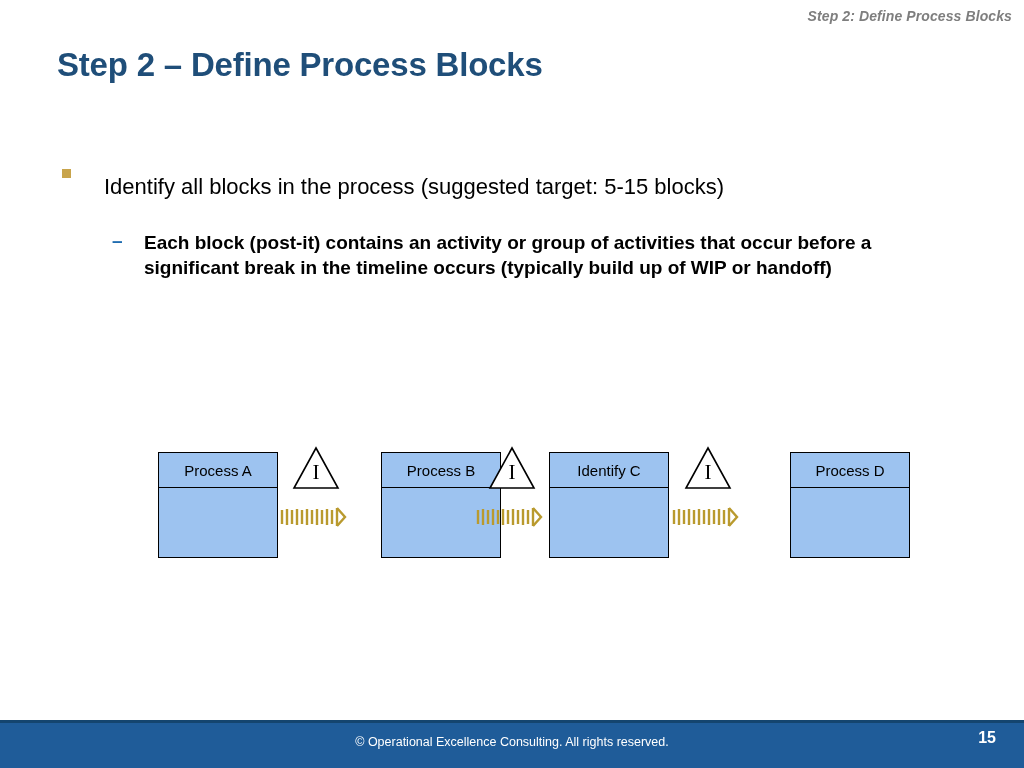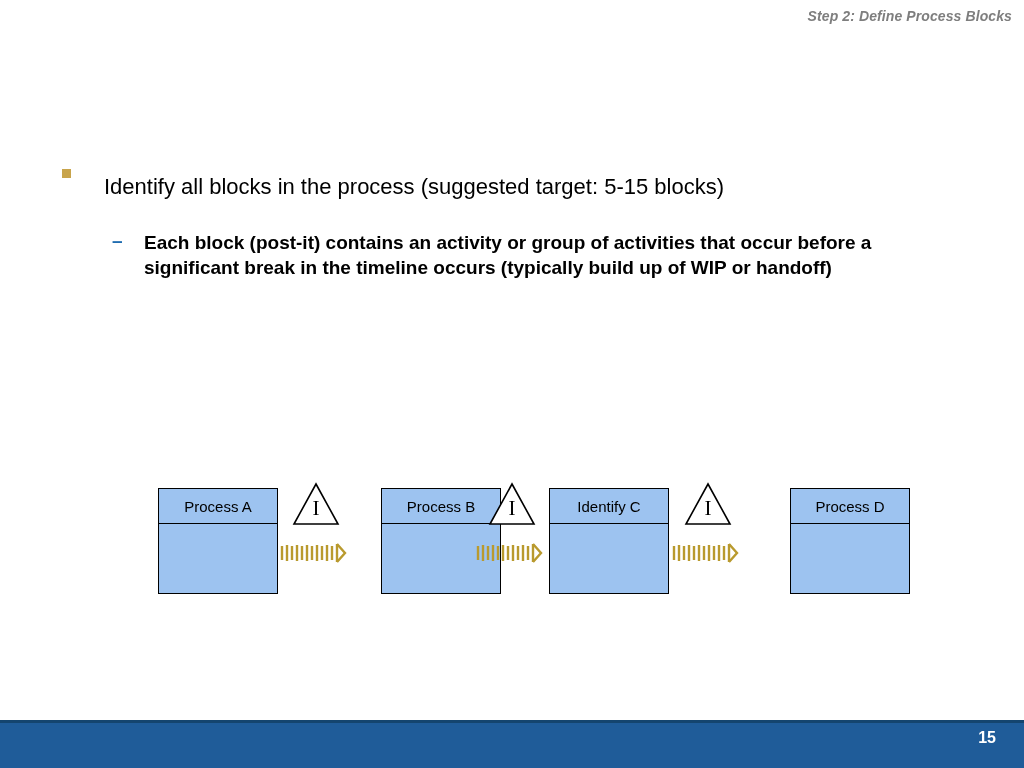--- a/index.html
+++ b/index.html
@@ -80,21 +80,21 @@
     font-weight: bold;
     color: #000000;
     line-height: 25px;
     width: 800px;
   }
 
   
   .diagram {
     position: absolute;
     left: 0;
-    top: 464px;
+    top: 428px;
     width: 1024px;
     height: 160px;
   }
   .pblock {
     position: absolute;
     width: 120px;
     height: 106px;
     border: 1.6px solid #000000;
     background: #9dc3f0;
     box-sizing: border-box;
@@ -171,20 +171,21 @@
     color: #ffffff;
   }
 </style>
 </head>
 <body>
 
 <div class="slide">
 
   <div class="header-note">Step 2: Define Process Blocks</div>
 
+  <div class="slide-title">Step 2 – Define Process Blocks</div>
 
   <div class="bullet1">
     <span class="marker"></span>
     <div class="text">Identify all blocks in the process (suggested target: 5-15 blocks)</div>
   </div>
 
   <div class="bullet2">
     <span class="dash">–</span>
     <div class="text">Each block (post-it) contains an activity or group of activities that occur before a significant break in the timeline occurs (typically build up of WIP or handoff)</div>
   </div>
@@ -293,16 +294,17 @@
     <div class="pblock" style="left:746px; top:24px;margin-left:44px;">
       <div class="label-band">
         <span>Process D</span>
       </div>
     </div>
 
   </div>
 
   <div class="footer">
     <div class="bar-top"></div>
+    <div class="copy">© Operational Excellence Consulting.  All rights reserved.</div>
     <div class="pagenum">15</div>
   </div>
 
 </div>
 
 </body></html>

